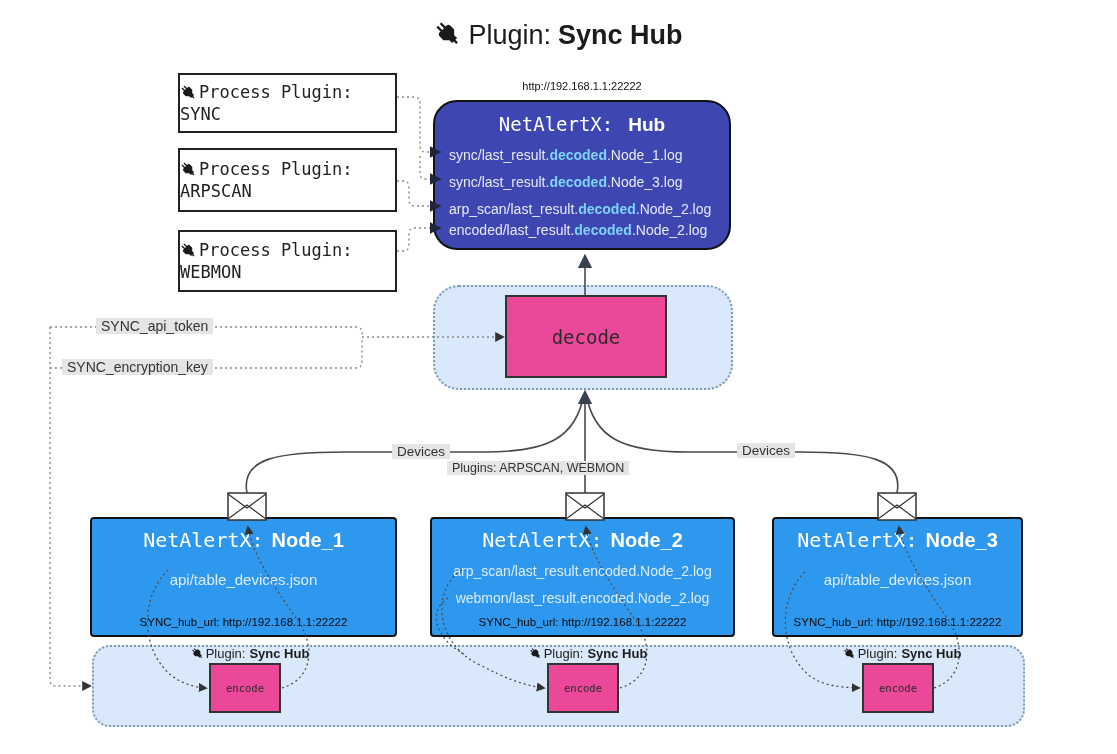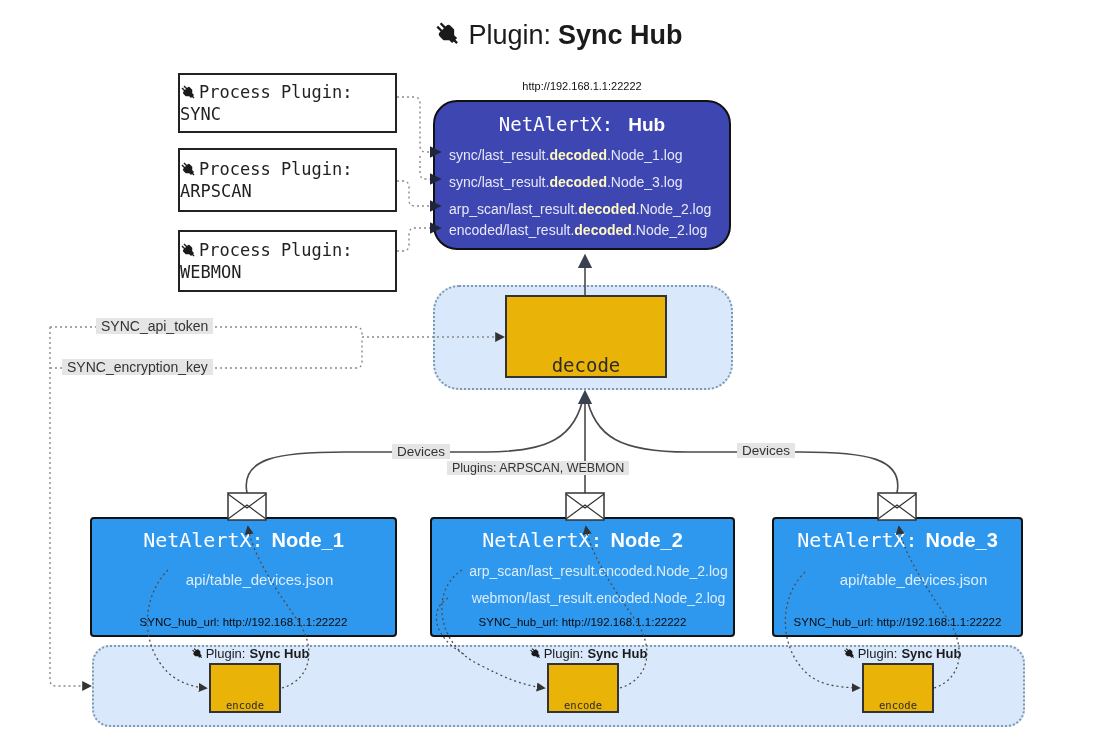--- a/index.html
+++ b/index.html
@@ -18,39 +18,39 @@
   .pbox .pi{width:17px;height:17px;vertical-align:-3px;margin-right:2px;}
 
   
   .hub-url{position:absolute;left:433px;top:80px;width:298px;text-align:center;font-size:11px;color:#111;}
   .hub{position:absolute;left:433px;top:100px;width:298px;height:150px;background:#3E46B2;
        border:2px solid #111;border-radius:24px;box-sizing:border-box;}
   .hub-title{margin-top:11px;text-align:center;font-family:"DejaVu Sans Mono",monospace;
              font-size:19px;color:#fff;}
   .hub-title b{font-family:"Liberation Sans",sans-serif;margin-left:15px;text-align:center;}
   .hub-log{position:absolute;left:14px;font-size:14px;color:#E7E9F6;white-space:nowrap;}
-  .hub-log b{color:#fef9c3;}
+  .hub-log b{color:#7dd3fc;}
 
   
   .panel{position:absolute;background:#D9E9FB;border:2px dotted #7F98B3;box-sizing:border-box;}
-  .iobox{position:absolute;background:#eab308;border:2px solid #333;box-sizing:border-box;
-         display:flex;align-items:flex-end;justify-content:center;
+  .iobox{position:absolute;background:#ec4899;border:2px solid #333;box-sizing:border-box;
+         display:flex;align-items:center;justify-content:center;
          font-family:"DejaVu Sans Mono",monospace;color:#2b2b2b;}
 
   
   .linelabel{position:absolute;background:#e5e5e5;padding:0 5px;font-size:14px;color:#333;
              white-space:nowrap;z-index:5;}
 
   
   .node{position:absolute;top:517px;height:120px;background:#2E97EE;border:2px solid #111;
         border-radius:4px;box-sizing:border-box;}
   .node-title{margin-top:9px;text-align:center;font-family:"DejaVu Sans Mono",monospace;
               font-size:20px;color:#fff;white-space:nowrap;}
   .node-title b{font-family:"Liberation Sans",sans-serif;margin-left:8px;}
-  .node-file{position:absolute;width:100%;text-align:center;color:#DDEDFC;font-size:15px;white-space:nowrap;padding-left:16px;}
+  .node-file{position:absolute;width:100%;text-align:center;color:#DDEDFC;font-size:15px;white-space:nowrap;}
   .node-file.sm{font-size:14px;}
   .node-url{position:absolute;bottom:7px;width:100%;text-align:center;font-size:11.5px;color:#0b0b0b;}
 
   
   .plabel{position:absolute;top:646px;width:160px;text-align:center;font-size:13px;color:#1b1b1b;z-index:2;white-space:nowrap;}
   .plabel .pi{width:13px;height:13px;vertical-align:-2px;margin-right:2px;}
   .plabel b{margin-left:4px;}
 
   .overlay{position:absolute;left:0;top:0;width:1117px;height:754px;z-index:4;pointer-events:none;}
   .z1{z-index:1;}

